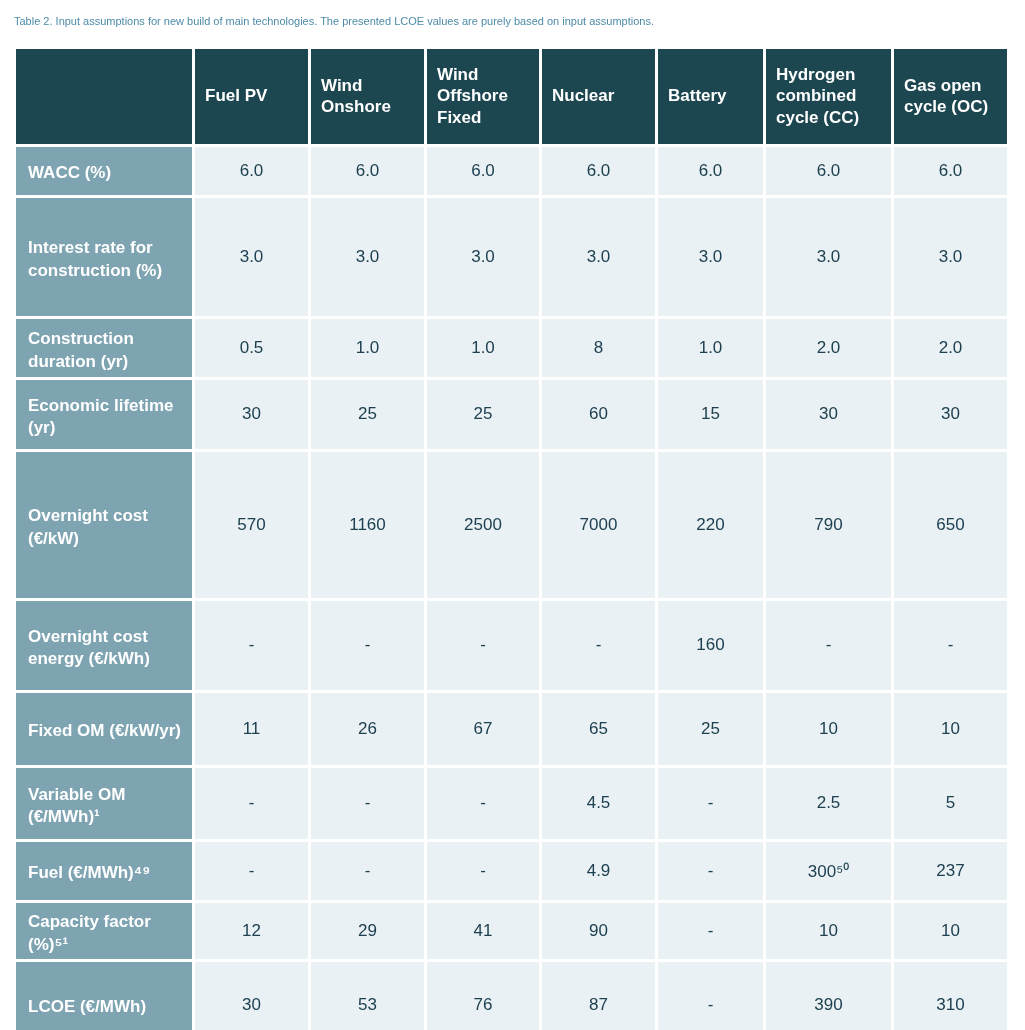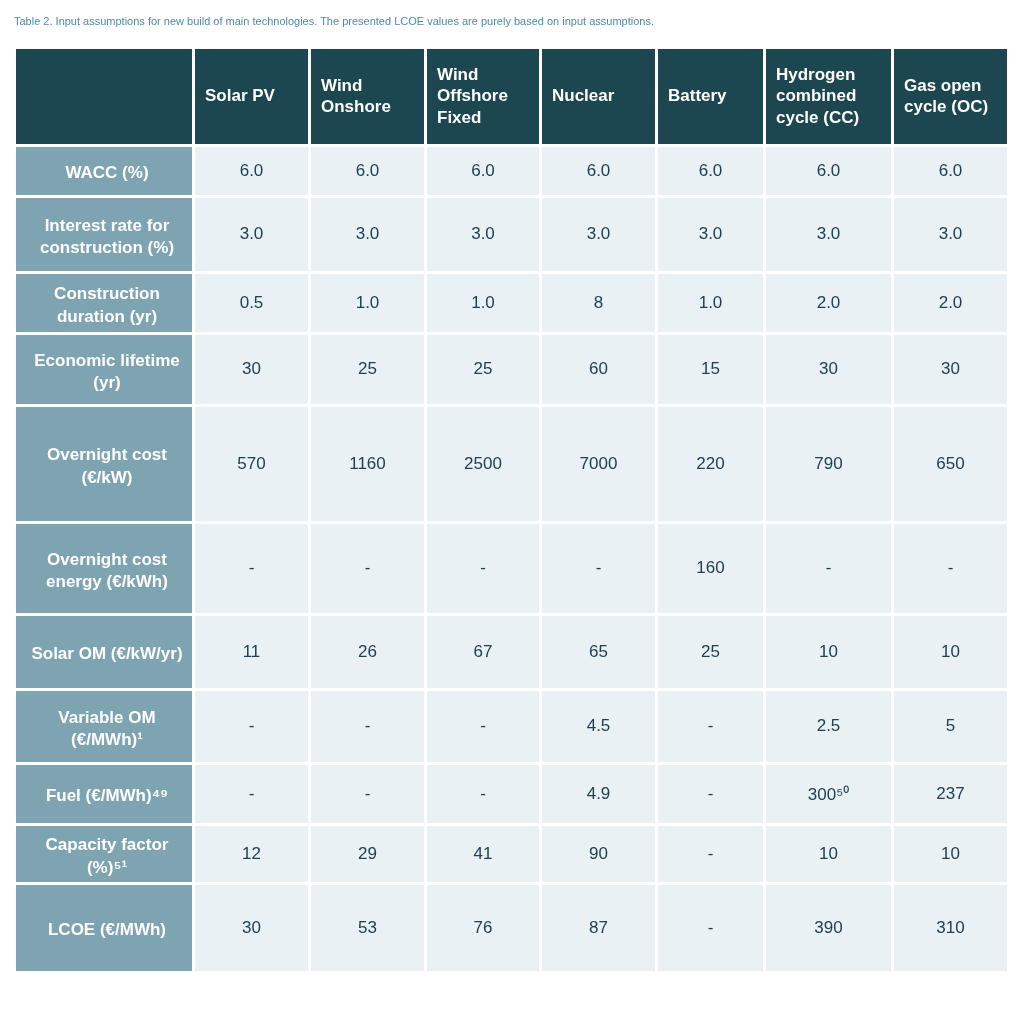--- a/index.html
+++ b/index.html
@@ -48,21 +48,21 @@
     text-align:left;
     vertical-align:middle;
     padding:6px 6px 6px 10px;
     line-height:1.25;
   }
   td.rowhead{
     background:var(--row-header-bg);
     color:#ffffff;
     font-size:17px;
     font-weight:bold;
-    text-align:center;
+    text-align:left;
     vertical-align:middle;
     padding:6px 6px 0 12px;
     line-height:1.3;
   }
   td.cell{
     background:var(--cell-bg);
     color:var(--cell-text);
     font-size:17px;
     text-align:center;
     vertical-align:middle;
@@ -81,41 +81,41 @@
       <col class="c-windon">
       <col class="c-windoff">
     <col class="c-nuclear">
       <col class="c-battery">
       <col class="c-h2">
       <col class="c-gas">
   </colgroup>
   <tbody>
       <tr style="height:95px">
     <th class="colhead"></th>
-    <th class="colhead">Solar PV</th>
+    <th class="colhead">Fuel PV</th>
     <th class="colhead">Wind Onshore</th>
     <th class="colhead">Wind Offshore Fixed</th>
     <th class="colhead">Nuclear</th>
     <th class="colhead">Battery</th>
     <th class="colhead">Hydrogen combined cycle (CC)</th>
     <th class="colhead">Gas open cycle (OC)</th>
   </tr>
 
   <tr style="height:48px">
     <td class="rowhead">WACC (%)</td>
     <td class="cell">6.0</td>
     <td class="cell">6.0</td>
     <td class="cell">6.0</td>
     <td class="cell">6.0</td>
     <td class="cell">6.0</td>
     <td class="cell">6.0</td>
     <td class="cell">6.0</td>
   </tr>
 
-  <tr style="height:73px">
+  <tr style="height:118px">
     <td class="rowhead">Interest rate for construction (%)</td>
     <td class="cell">3.0</td>
     <td class="cell">3.0</td>
     <td class="cell">3.0</td>
     <td class="cell">3.0</td>
     <td class="cell">3.0</td>
     <td class="cell">3.0</td>
     <td class="cell">3.0</td>
   </tr>
 
@@ -134,21 +134,21 @@
     <td class="rowhead">Economic lifetime (yr)</td>
     <td class="cell">30</td>
     <td class="cell">25</td>
     <td class="cell">25</td>
     <td class="cell">60</td>
     <td class="cell">15</td>
     <td class="cell">30</td>
     <td class="cell">30</td>
   </tr>
 
-  <tr style="height:114px">
+  <tr style="height:146px">
     <td class="rowhead">Overnight cost (€/kW)</td>
     <td class="cell">570</td>
     <td class="cell">1160</td>
     <td class="cell">2500</td>
     <td class="cell">7000</td>
     <td class="cell">220</td>
     <td class="cell">790</td>
     <td class="cell">650</td>
   </tr>
 
@@ -157,21 +157,21 @@
     <td class="cell">-</td>
     <td class="cell">-</td>
     <td class="cell">-</td>
     <td class="cell">-</td>
     <td class="cell">160</td>
     <td class="cell">-</td>
     <td class="cell">-</td>
   </tr>
 
   <tr style="height:72px">
-    <td class="rowhead">Solar OM (€/kW/yr)</td>
+    <td class="rowhead">Fixed OM (€/kW/yr)</td>
     <td class="cell">11</td>
     <td class="cell">26</td>
     <td class="cell">67</td>
     <td class="cell">65</td>
     <td class="cell">25</td>
     <td class="cell">10</td>
     <td class="cell">10</td>
   </tr>
 
   <tr style="height:71px">

